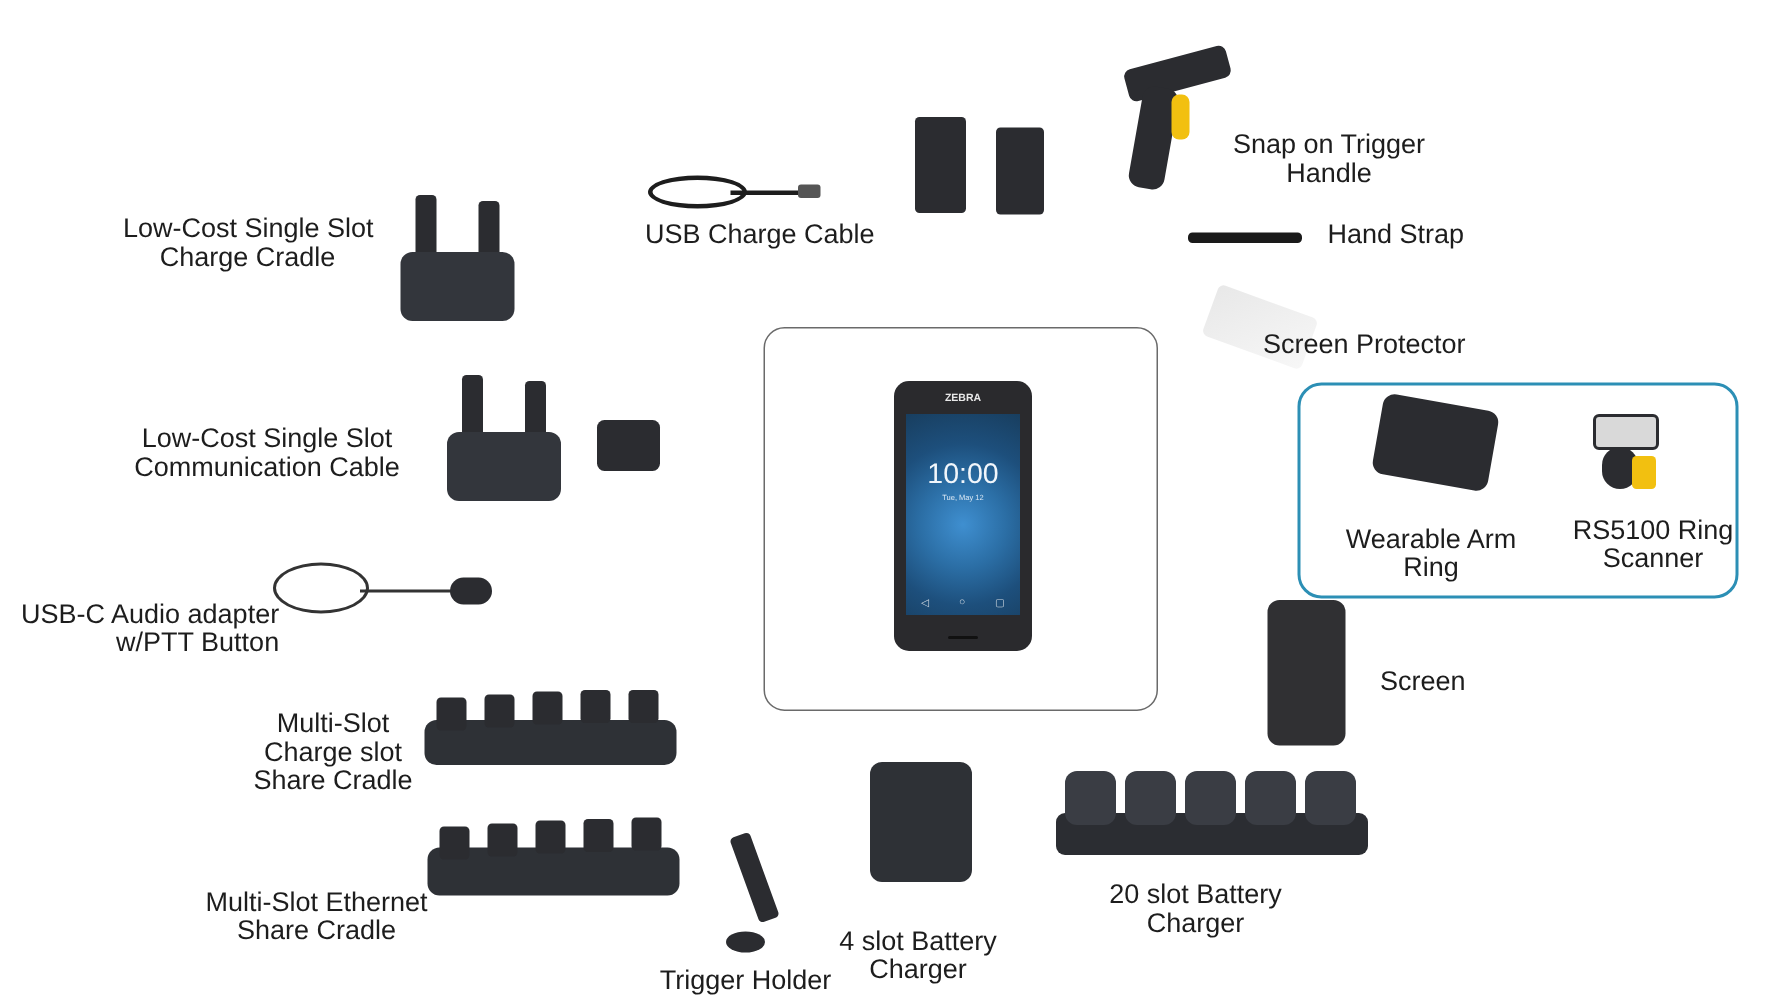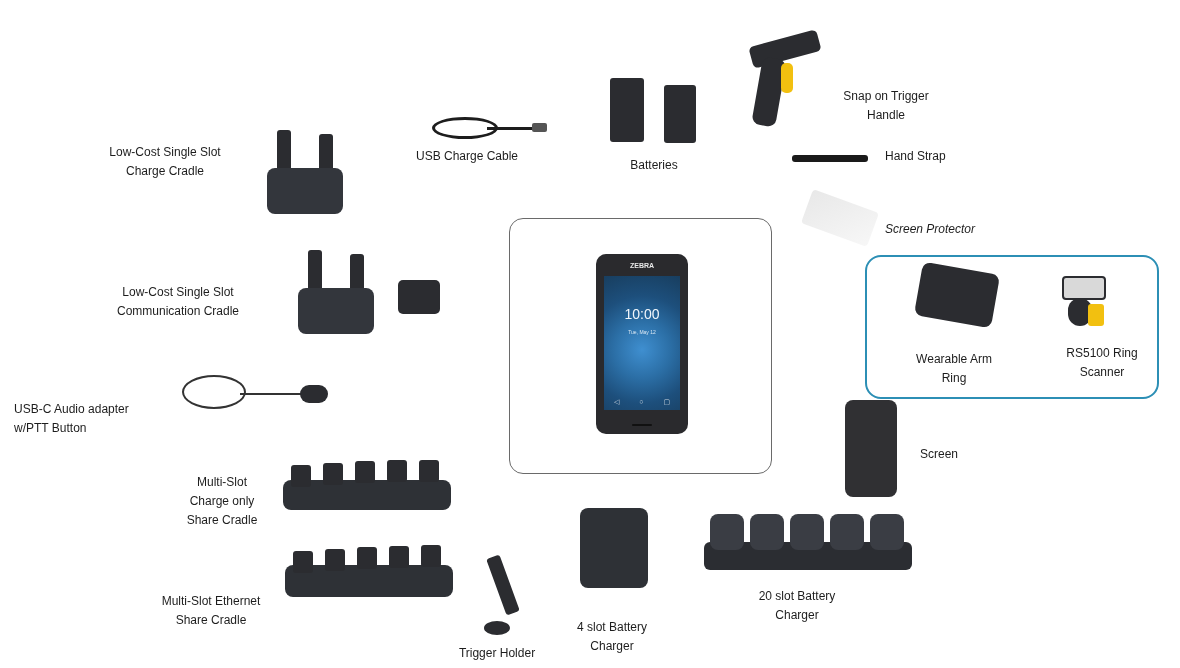--- a/index.html
+++ b/index.html
@@ -1,33 +1,33 @@
 <!DOCTYPE html>
 <html><head>
 <meta charset="utf-8">
 <style>
   html, body { margin:0; padding:0; background:#ffffff; }
   body { width:1180px; height:668px; position:relative; overflow:hidden;
          font-family:"Liberation Sans", "DejaVu Sans", sans-serif; color:#1a1a1a; }
   .abs { position:absolute; }
-  .label { position:absolute; font-size:12px; line-height:19px; text-align:center; white-space:nowrap; color:#1d1d1d; }
-  .label.left { text-align:left; }
+  .label { position:absolute; font-size:18px; line-height:19px; text-align:center; white-space:nowrap; color:#1d1d1d; }
+  .label.left { text-align:right; }
   .label span { display:block; }
   .dark { background:#2b2c30; }
   .center-box { position:absolute; left:509px; top:218px; width:261px; height:254px;
                 border:1px solid #6a6a6a; border-radius:14px; background:#fff; }
   .accessory-box { position:absolute; left:865px; top:255px; width:290px; height:140px;
                    border:2px solid #2c8fb5; border-radius:16px; }
   
   .phone { position:absolute; left:596px; top:254px; width:92px; height:180px;
            background:#2a2a2d; border-radius:10px; }
   .phone .screen { position:absolute; left:8px; top:22px; width:76px; height:134px;
                    background:radial-gradient(circle at 50% 55%, #3f8fd0 0%, #2b6ea5 35%, #1d4f7c 65%, #183e5f 100%); }
   .phone .brand { position:absolute; left:0; top:8px; width:92px; text-align:center; color:#e8e8e8; font-size:7px; font-weight:bold; }
-  .phone .time { position:absolute; left:0; top:30px; width:76px; text-align:center; color:#f1f6fb; font-size:14px; }
+  .phone .time { position:absolute; left:0; top:30px; width:76px; text-align:center; color:#f1f6fb; font-size:19px; }
   .phone .date { position:absolute; left:0; top:53px; width:76px; text-align:center; color:#dbe8f4; font-size:5px; }
   .phone .nav { position:absolute; left:0; bottom:4px; width:76px; display:flex; justify-content:space-around; color:#cfd8e0; font-size:7px; }
   .phone .speaker { position:absolute; left:36px; bottom:8px; width:20px; height:2px; background:#111; border-radius:1px; }
 </style>
 </head>
 <body>
 
 <div class="center-box"></div>
 <div class="phone">
   <div class="brand">ZEBRA</div>
@@ -122,58 +122,57 @@
   <div class="abs" style="left:46px;top:2px;width:34px;height:36px;background:#3a3d44;border-radius:8px;"></div>
   <div class="abs" style="left:86px;top:2px;width:34px;height:36px;background:#3a3d44;border-radius:8px;"></div>
   <div class="abs" style="left:126px;top:2px;width:34px;height:36px;background:#3a3d44;border-radius:8px;"></div>
   <div class="abs" style="left:166px;top:2px;width:34px;height:36px;background:#3a3d44;border-radius:8px;"></div>
 </div>
 
 <div class="label" style="left:82px;top:143px;width:166px;">
   <span>Low-Cost Single Slot</span>
     <span>Charge Cradle</span>
 </div>
-<div class="label" style="left:392px;top:147px;width:150px;">
+<div class="label" style="left:430px;top:147px;width:150px;">
   <span>USB Charge Cable</span>
 </div>
 <div class="label" style="left:566px;top:156px;width:176px;">
-  <span>Batteries</span>
 </div>
 <div class="label" style="left:818px;top:87px;width:136px;">
   <span>Snap on Trigger</span>
     <span>Handle</span>
 </div>
 <div class="label left" style="left:885px;top:147px;">
   <span>Hand Strap</span>
 </div>
-<div class="label left" style="left:885px;top:220px;font-style:italic;">
+<div class="label left" style="left:842px;top:220px;">
   <span>Screen Protector</span>
 </div>
 <div class="label" style="left:88px;top:283px;width:180px;">
   <span>Low-Cost Single Slot</span>
-    <span>Communication Cradle</span>
+    <span>Communication Cable</span>
 </div>
 <div class="label" style="left:896px;top:350px;width:116px;">
   <span>Wearable Arm</span>
     <span>Ring</span>
 </div>
 <div class="label" style="left:1046px;top:344px;width:112px;">
   <span>RS5100 Ring</span>
     <span>Scanner</span>
 </div>
 <div class="label left" style="left:14px;top:400px;">
   <span>USB-C Audio adapter</span>
     <span>w/PTT Button</span>
 </div>
 <div class="label left" style="left:920px;top:445px;">
   <span>Screen</span>
 </div>
 <div class="label" style="left:162px;top:473px;width:120px;">
   <span>Multi-Slot</span>
-    <span>Charge only</span>
+    <span>Charge slot</span>
     <span>Share Cradle</span>
 </div>
 <div class="label" style="left:136px;top:592px;width:150px;">
   <span>Multi-Slot Ethernet</span>
     <span>Share Cradle</span>
 </div>
 <div class="label" style="left:436px;top:644px;width:122px;">
   <span>Trigger Holder</span>
 </div>
 <div class="label" style="left:556px;top:618px;width:112px;">

